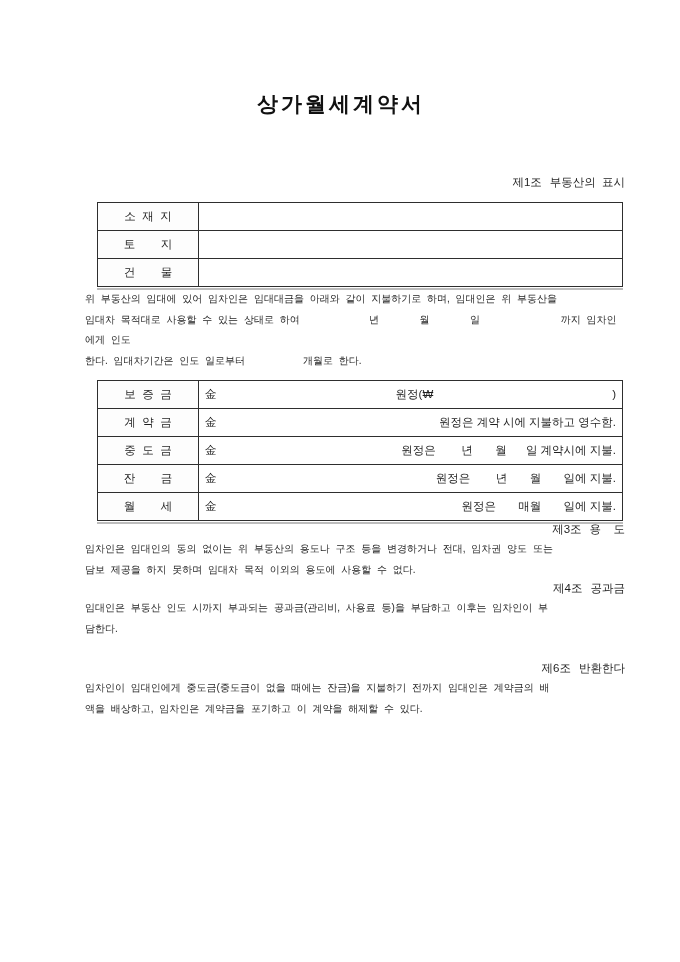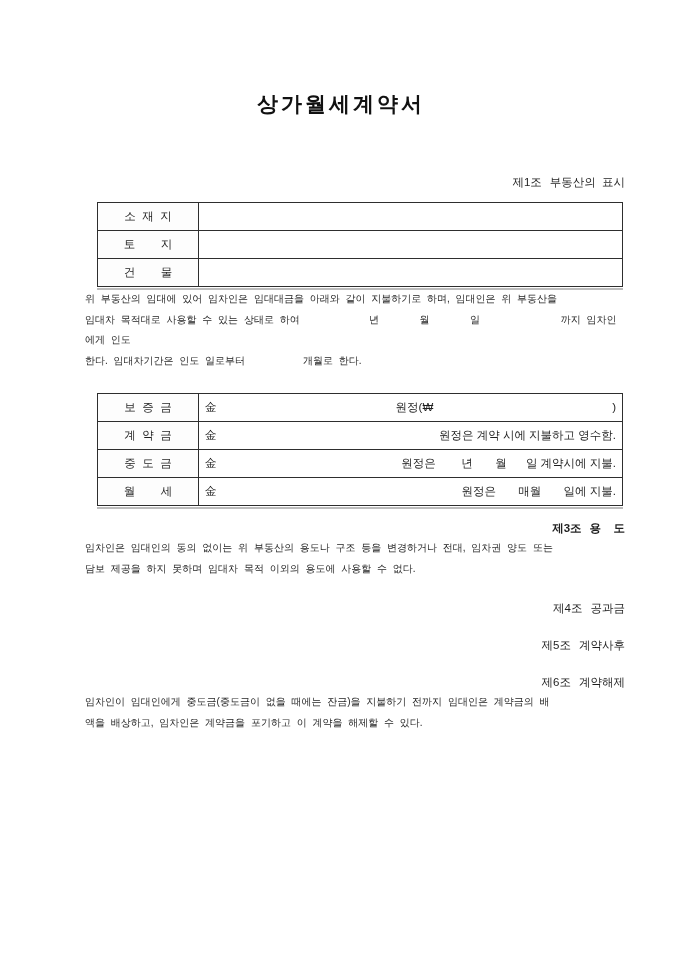--- a/index.html
+++ b/index.html
@@ -18,31 +18,31 @@
   }
   .sec-head { font-size:11.5px; line-height:16px;text-align:right; }
   .sec-no { display:inline-block; }
   .sec-title { display:inline-block; margin-left:8px; word-spacing:3px; white-space:pre; }
   .sec-body {
     margin-left:28px; font-size:10px; line-height:20.5px;
     white-space:pre-wrap; word-spacing:3px;
   }
   .h1 { margin-top:56px; }
   .h2 { margin-top:24px; }
-  .h3 { margin-top:14px;font-weight:bold; }
-  .h4 { margin-top:21px; }
+  .h3 { margin-top:0; }
+  .h4 { }
   .h5 { margin-top:21px; }
   .h6 { margin-top:21px; }
   .sec-body { margin-top:2px; }
   table.form {
     border-collapse:collapse; margin-left:40px; width:526px;
     box-shadow:0 1px 0 #ffffff, 0 3px 0 #bdbdbd;
   }
   .t1 { margin-top:12px; }
-  .t2 { margin-top:22px;padding-left:12px; }
+  .t2 { margin-top:9px;padding-left:12px; }
   table.form td {
     border:1.5px solid #2e2e2e; height:25px; font-size:11.5px; color:#1f1f1f;
   }
   td.cell-label {
     width:98px; text-align:center; white-space:pre; background:#fdfdfd;
   }
   td.cell-value { padding:0 6px; }
   .pay-cell { display:flex; align-items:center; }
   .gold { white-space:pre; }
   .pay-detail { margin-left:auto; white-space:pre; text-align:center; }
@@ -103,44 +103,52 @@
     <tr>
       <td class="cell-label">중  도  금</td>
       <td class="cell-value">
         <div class="pay-cell">
           <span class="gold">金</span>
           <span class="pay-detail">원정은        년       월      일 계약시에 지불.</span>
         </div>
       </td>
     </tr>
     <tr>
+      <td class="cell-label">잔        금</td>
+      <td class="cell-value">
+        <div class="pay-cell">
+          <span class="gold">金</span>
+          <span class="pay-detail">원정은        년       월       일에 지불.</span>
+        </div>
+      </td>
+    </tr>
+    <tr>
       <td class="cell-label">월        세</td>
       <td class="cell-value">
         <div class="pay-cell">
           <span class="gold">金</span>
           <span class="pay-detail">원정은       매월       일에 지불.</span>
         </div>
       </td>
     </tr>
   </tbody>
     </table>
 
   <div class="sec-head h3">
     <span class="sec-no">제3조</span><span class="sec-title">용  도</span>
   </div>
   <div class="sec-body">임차인은 임대인의 동의 없이는 위 부동산의 용도나 구조 등을 변경하거나 전대, 임차권 양도 또는
 담보 제공을 하지 못하며 임대차 목적 이외의 용도에 사용할 수 없다.</div>
 
   <div class="sec-head h4">
     <span class="sec-no">제4조</span><span class="sec-title">공과금</span>
   </div>
+  <div class="sec-body">임대인은 부동산 인도 시까지 부과되는 공과금(관리비, 사용료 등)을 부담하고 이후는 임차인이 부
+담한다.</div>
 
-  <div class="sec-head h5">
-    <span class="sec-no">제5조</span><span class="sec-title">계약사후</span>
-  </div>
 
   <div class="sec-head h6">
-    <span class="sec-no">제6조</span><span class="sec-title">계약해제</span>
+    <span class="sec-no">제6조</span><span class="sec-title">반환한다</span>
   </div>
   <div class="sec-body">임차인이 임대인에게 중도금(중도금이 없을 때에는 잔금)을 지불하기 전까지 임대인은 계약금의 배
 액을 배상하고, 임차인은 계약금을 포기하고 이 계약을 해제할 수 있다.</div>
 
 </div>
 
 </body></html>

